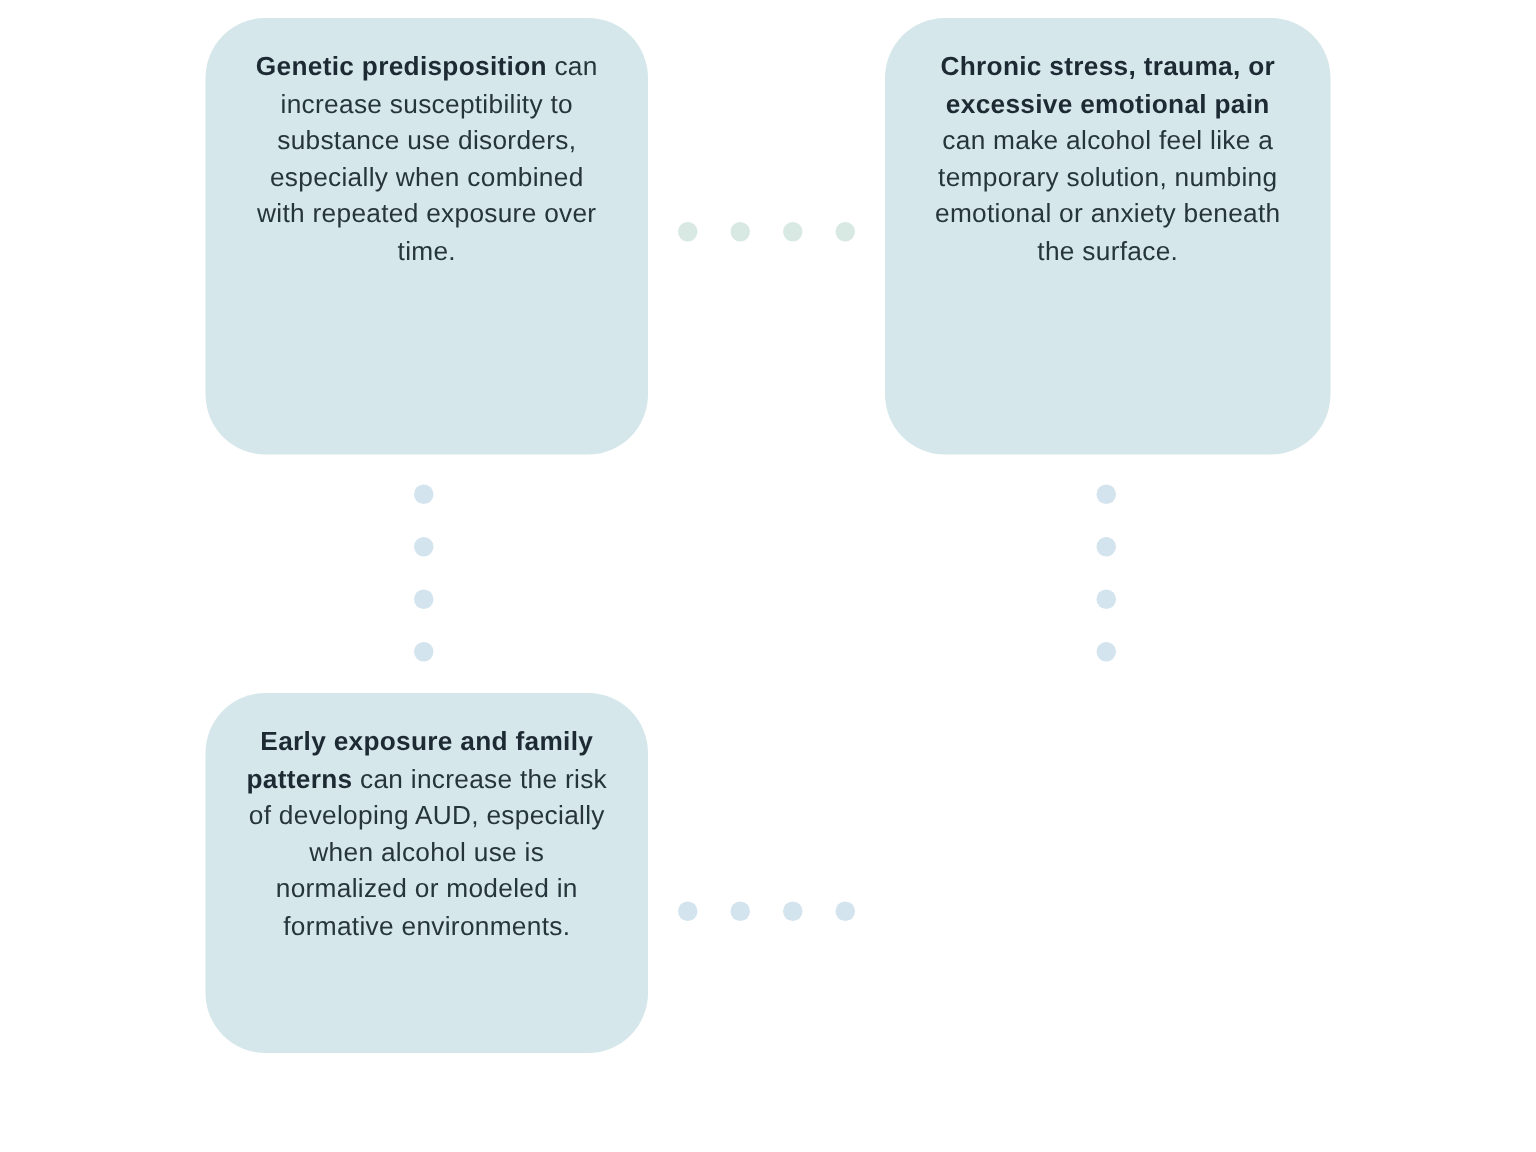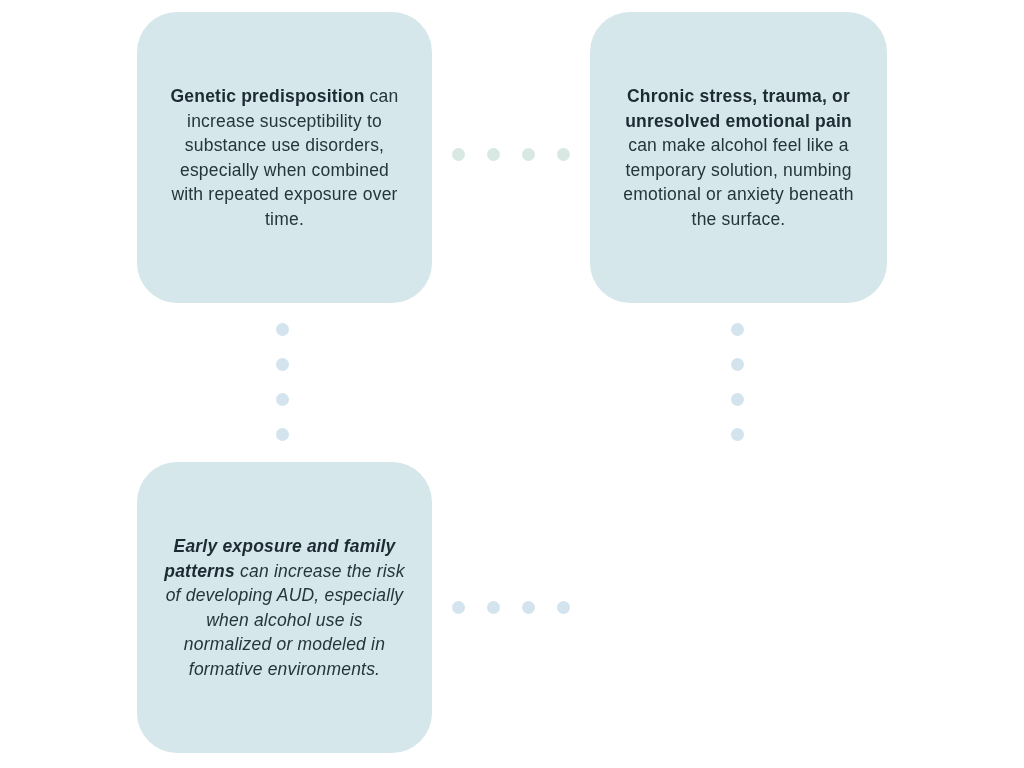--- a/index.html
+++ b/index.html
@@ -21,39 +21,38 @@
     position: relative;
     width: 1024px;
     height: 768px;
     background: var(--background);
   }
   .card {
     position: absolute;
     background: var(--card-bg);
     border-radius: 40px;
     display: flex;
-    align-items: center;
     justify-content: center;
-    padding: 30px 26px;
+    padding: 20px 26px;
   }
   .card-text {
     text-align: center;
     color: var(--text);
     font-size: 17.5px;
     line-height: 24.5px;
     letter-spacing: 0.2px;
     font-weight: 400;
   }
   .card-text .lead {
     font-weight: 700;
     color: #1d2a33;
   }
   .card-tl { left: 137px; top: 12px;  width: 295px; height: 291px; }
   .card-tr { left: 590px; top: 12px;  width: 297px; height: 291px; }
-  .card-bl { left: 137px; top: 462px; width: 295px; height: 291px; font-style: italic; }
+  .card-bl { left: 137px; top: 462px; width: 295px; height: 240px; }
   .card-br { left: 590px; top: 462px; width: 297px; height: 291px; }
 
   .connector { position: absolute; display: flex; }
   .connector.h { flex-direction: row; gap: 22px; }
   .connector.v { flex-direction: column; gap: 22px; }
   .dot {
     width: 13px;
     height: 13px;
     border-radius: 50%;
   }
@@ -67,21 +66,21 @@
 </head>
 <body>
 
 <div class="canvas">
 
   <div class="card card-tl">
     <p class="card-text"><span class="lead">Genetic predisposition</span><span> can increase susceptibility to substance use disorders, especially when combined with repeated exposure over time.</span></p>
   </div>
 
   <div class="card card-tr">
-    <p class="card-text"><span class="lead">Chronic stress, trauma, or unresolved emotional pain</span><span> can make alcohol feel like a temporary solution, numbing emotional or anxiety beneath the surface.</span></p>
+    <p class="card-text"><span class="lead">Chronic stress, trauma, or excessive emotional pain</span><span> can make alcohol feel like a temporary solution, numbing emotional or anxiety beneath the surface.</span></p>
   </div>
 
   <div class="card card-bl">
     <p class="card-text"><span class="lead">Early exposure and family patterns</span><span> can increase the risk of developing AUD, especially when alcohol use is normalized or modeled in formative environments.</span></p>
   </div>
 
 
   <div class="connector h conn-top-h">
     <span class="dot teal"></span>
     <span class="dot teal"></span>

